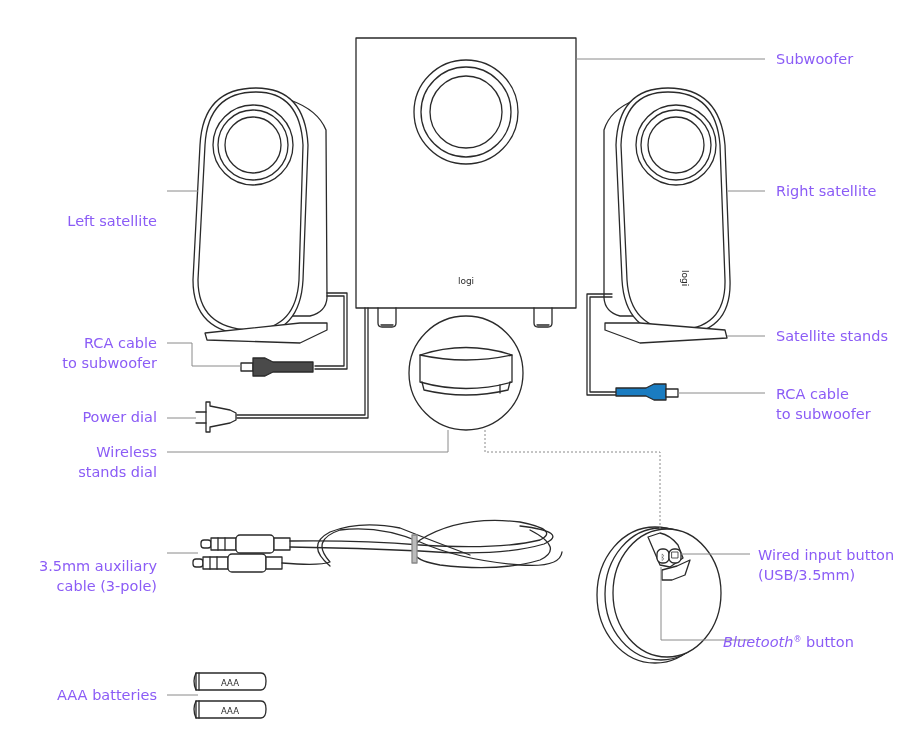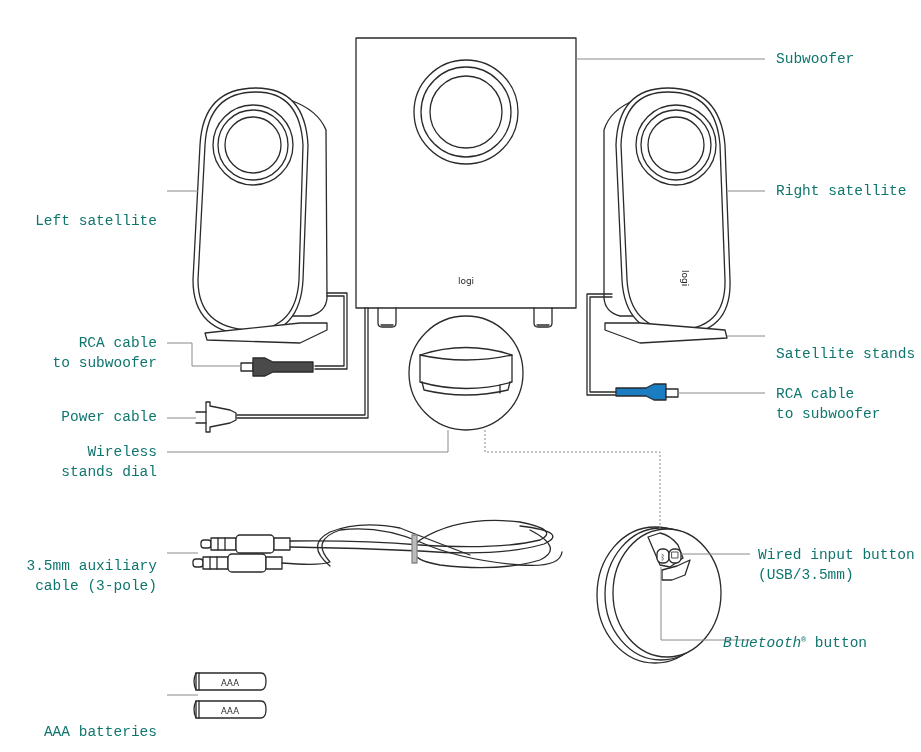--- a/index.html
+++ b/index.html
@@ -1,19 +1,19 @@
 <!DOCTYPE html>
 <html><head>
 <meta charset="utf-8">
 <style>
   html, body { margin: 0; padding: 0; background: #ffffff; }
   body { width: 921px; height: 752px; position: relative; overflow: hidden;
          font-family: "DejaVu Sans", sans-serif; color: #2a2a2a; }
   svg.art { position: absolute; left: 0; top: 0; width: 921px; height: 752px; }
-  .label { position: absolute; font-size: 14.5px; line-height: 20px; color: #0f766e; white-space: nowrap; font-family: Liberation Mono, monospace; }
+  .label { position: absolute; font-size: 14.5px; line-height: 20px; color: #8b5cf6; white-space: nowrap; }
   .label.r { text-align: right; }
   .label.l { text-align: left; }
   .label i { font-style: italic; }
   .label sup { font-size: 8px; vertical-align: 5px; }
   .tiny { font-family: "DejaVu Sans", sans-serif; }
 </style>
 </head>
 <body>
 
 <svg class="art" viewBox="0 0 921 752" xmlns="http://www.w3.org/2000/svg">
@@ -147,44 +147,44 @@
     <line x1="167" y1="695" x2="198" y2="695"></line>
     <path d="M485 430 V452 H660 V530" stroke-dasharray="2,2"></path>
     <path d="M681 554 H750"></path>
     <path d="M661 567 V640 H750"></path>
   </g>
 </svg>
 
 <div class="label l" style="left:776px; top:49px;">Subwoofer</div>
 <div class="label r" style="right:764px; top:181px;margin-top:30px;">Left satellite</div>
 <div class="label l" style="left:776px; top:181px;">Right satellite</div>
-<div class="label l" style="left:776px; top:344px;">Satellite stands</div>
+<div class="label l" style="left:776px; top:326px;">Satellite stands</div>
 
 <div class="label r" style="right:764px; top:333px;">
   <div>RCA cable</div>
   <div>to subwoofer</div>
 </div>
 
 <div class="label l" style="left:776px; top:384px;">
   <div>RCA cable</div>
   <div>to subwoofer</div>
 </div>
 
-<div class="label r" style="right:764px; top:407px;">Power cable</div>
+<div class="label r" style="right:764px; top:407px;">Power dial</div>
 
 <div class="label r" style="right:764px; top:442px;margin-left:36px;">
   <div>Wireless</div>
   <div>stands dial</div>
 </div>
 
 <div class="label r" style="right:764px; top:556px;">
   <div>3.5mm auxiliary</div>
   <div>cable (3-pole)</div>
 </div>
 
-<div class="label r" style="right:764px; top:722px;">AAA batteries</div>
+<div class="label r" style="right:764px; top:685px;">AAA batteries</div>
 
 <div class="label l" style="left:758px; top:545px;">
   <div>Wired input button</div>
   <div>(USB/3.5mm)</div>
 </div>
 
 <div class="label l" style="left:723px; top:630px;"><i>Bluetooth</i><sup>®</sup><span> button</span></div>
 
 </body></html>

